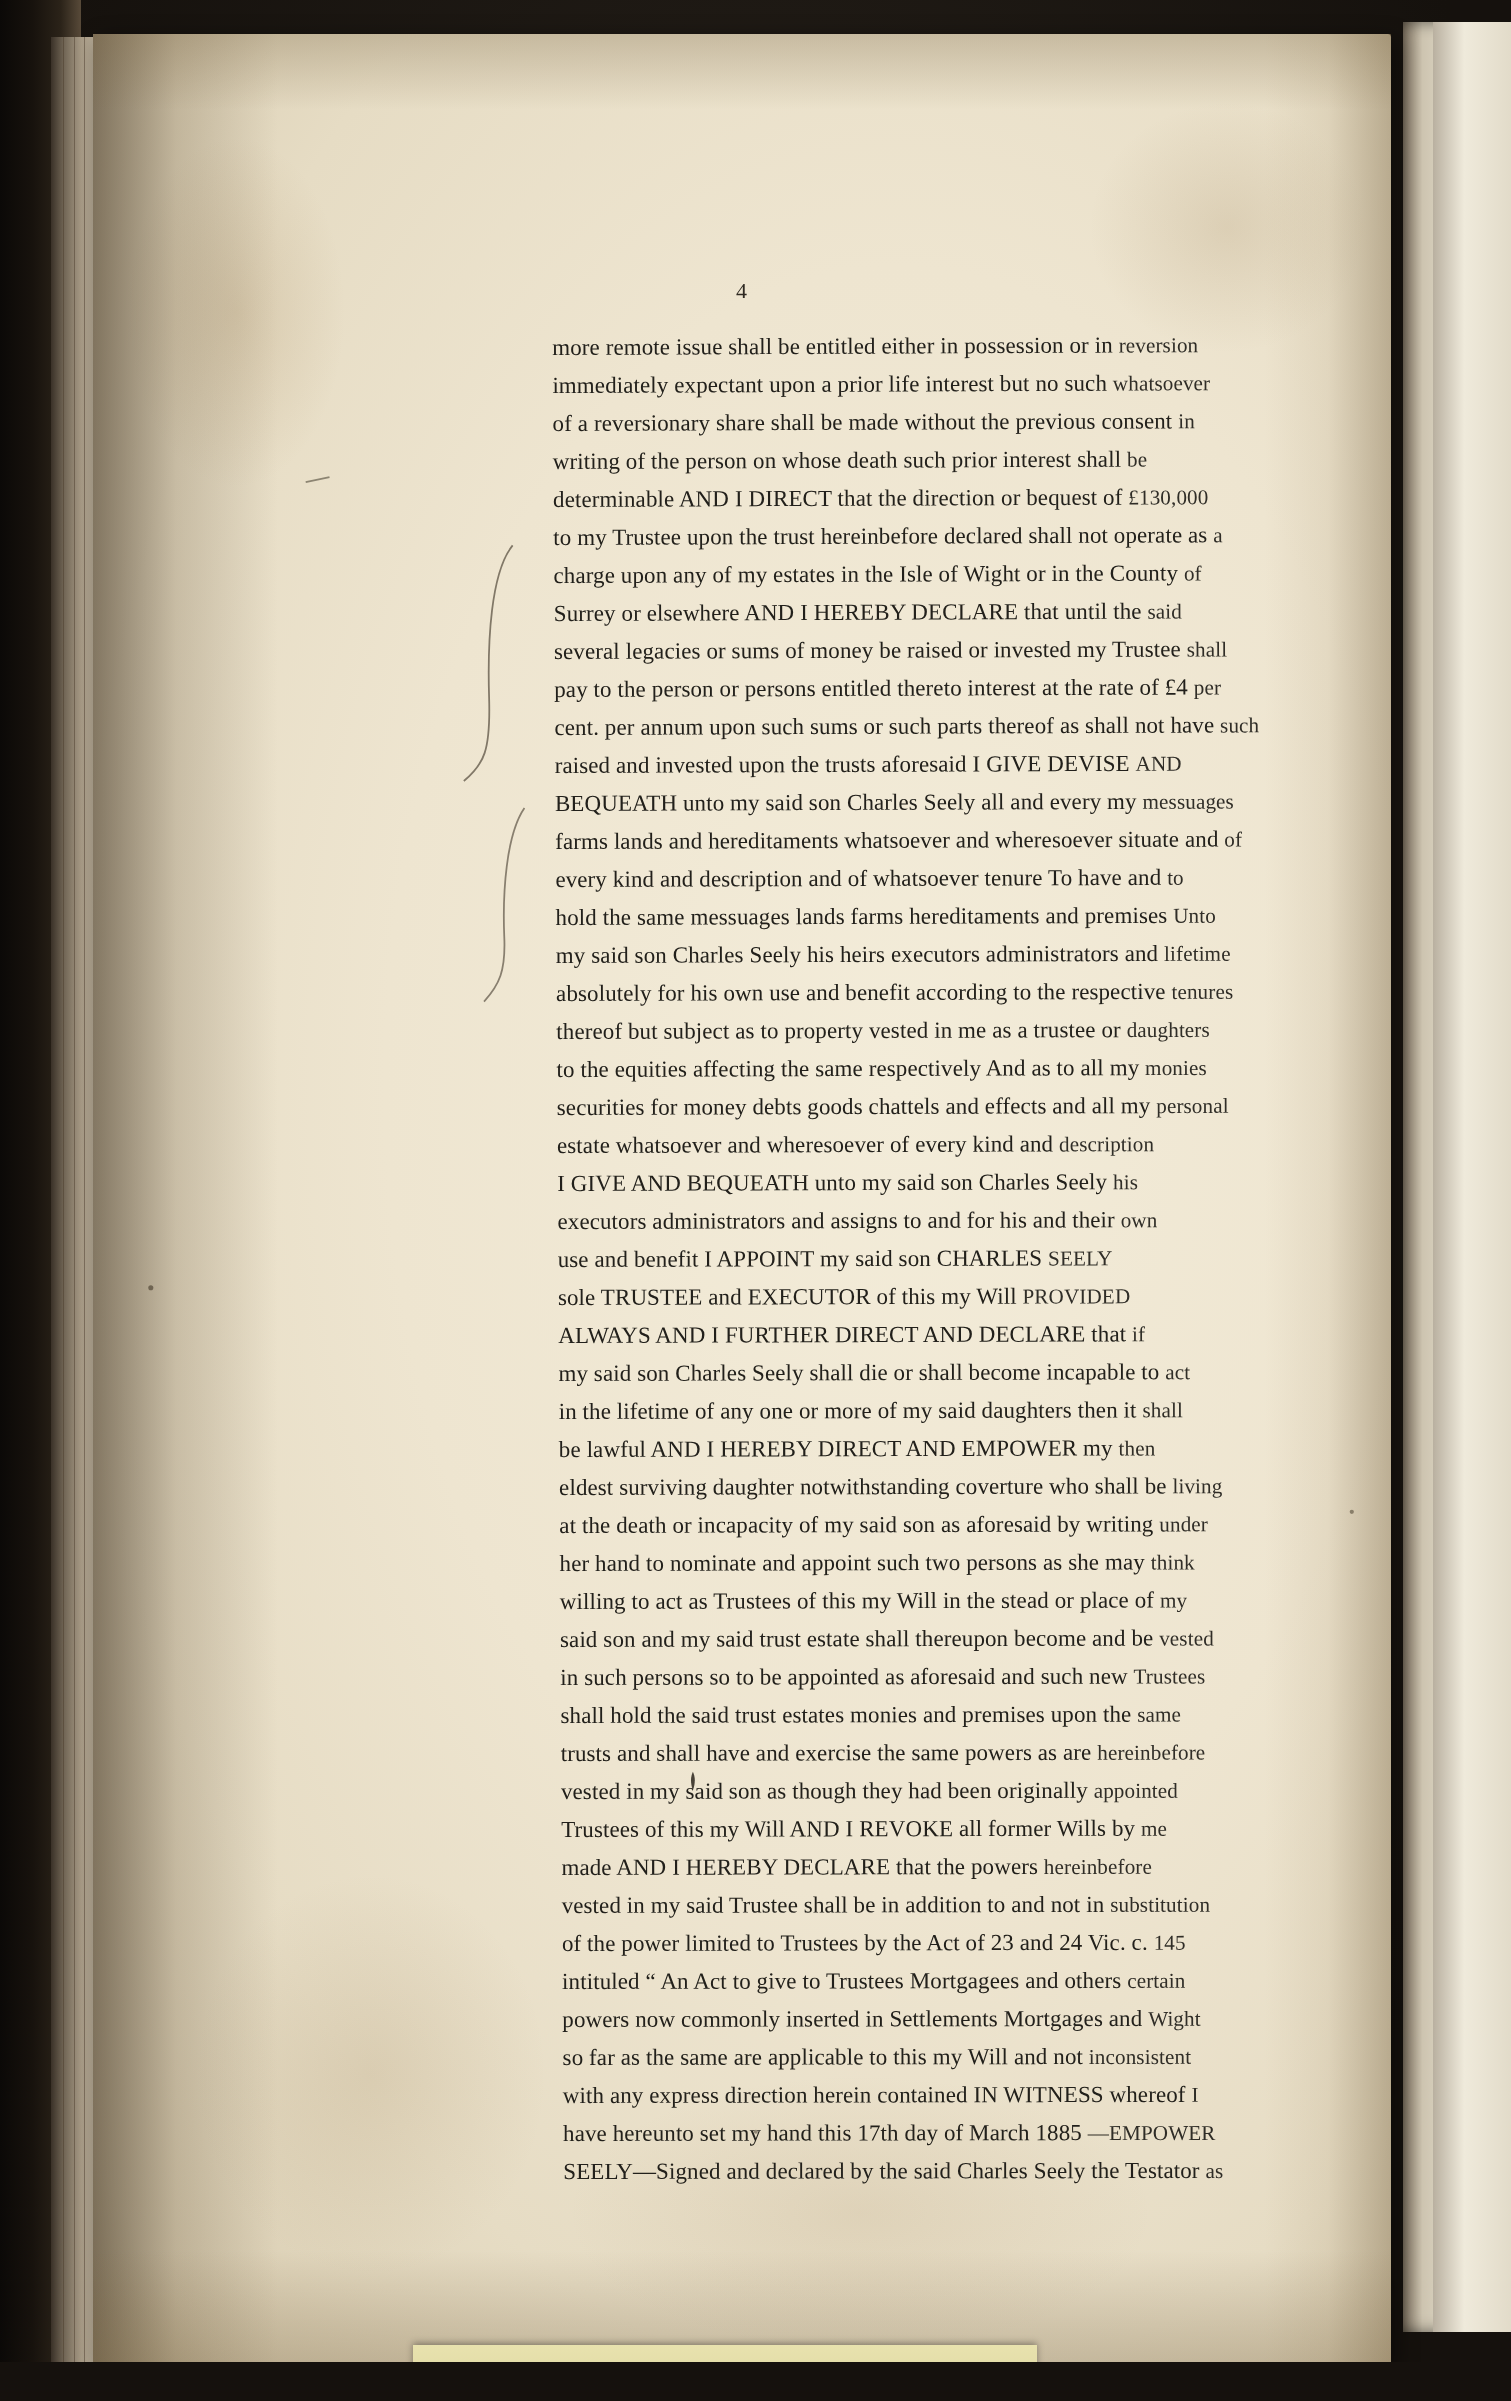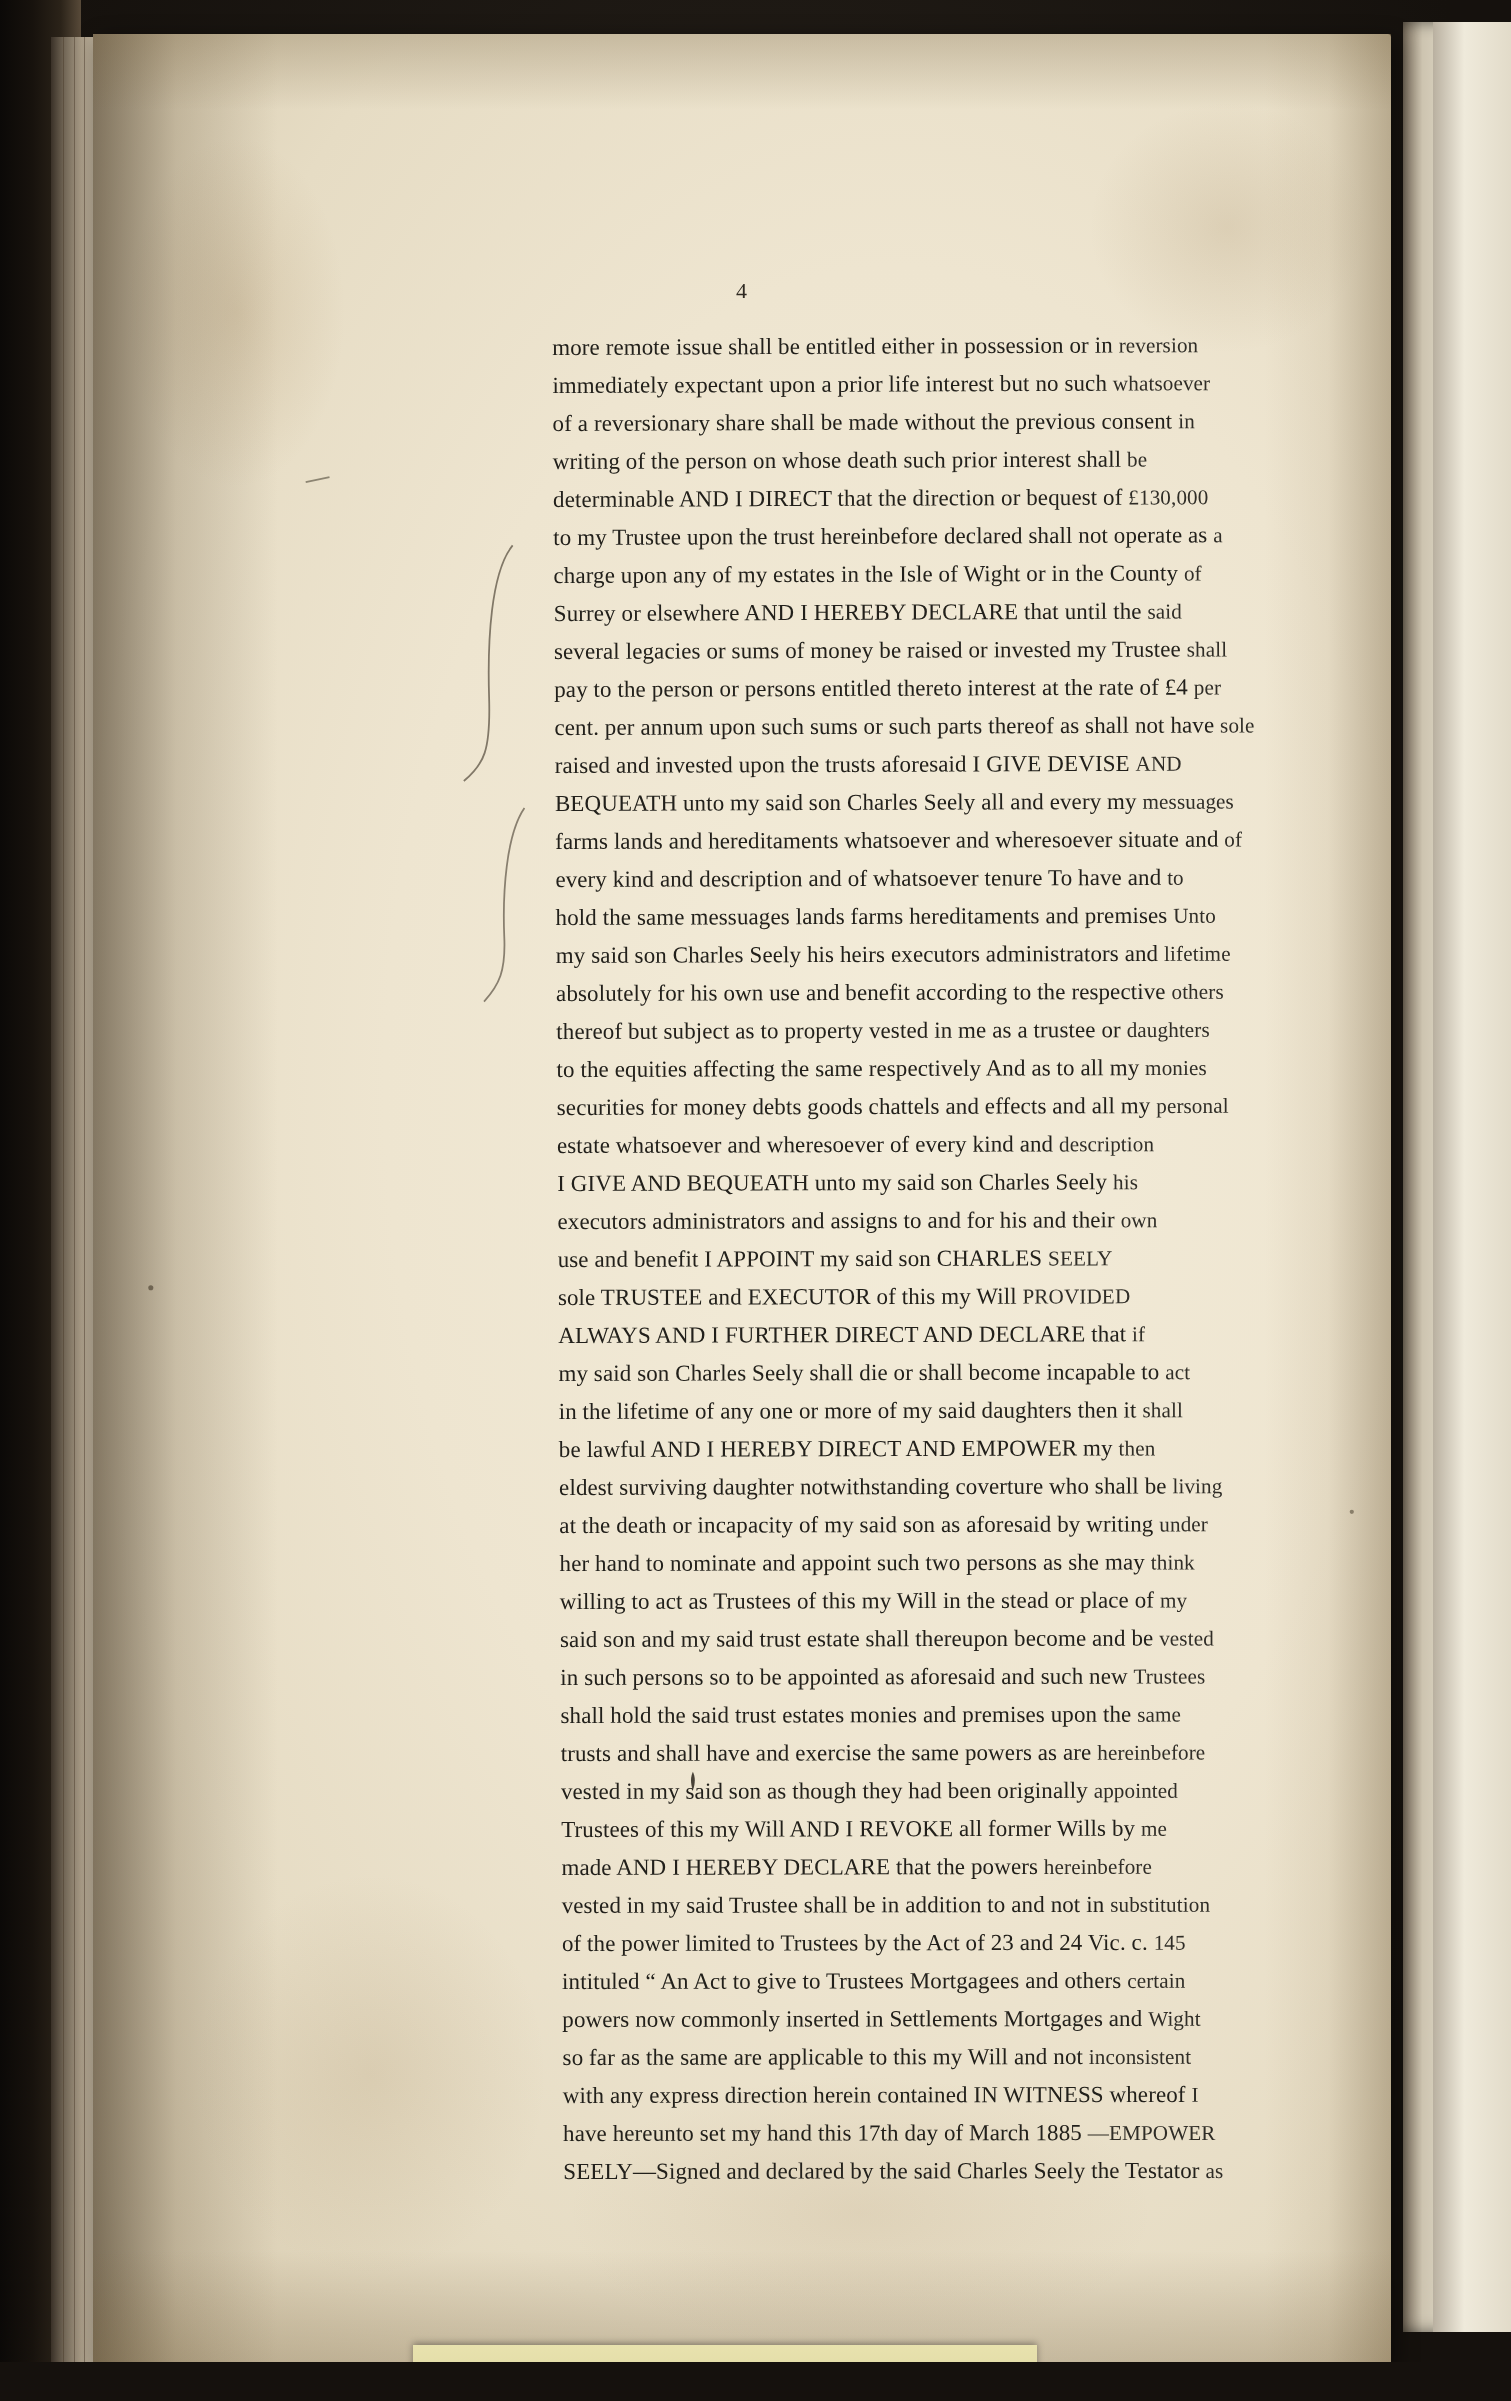--- a/index.html
+++ b/index.html
@@ -229,28 +229,28 @@
         <span class="ln" style="transform: rotate(0.1deg); transform-origin: 0px 50%;"><span>more remote issue shall be entitled either in possession or in </span><span class="tail">reversion</span></span>
         <span class="ln" style="transform: rotate(0.103deg); transform-origin: 0px 50%;"><span>immediately expectant upon a prior life interest but no such </span><span class="tail">whatsoever</span></span>
         <span class="ln" style="transform: rotate(0.107deg); transform-origin: 0px 50%;"><span>of a reversionary share shall be made without the previous consent </span><span class="tail">in</span></span>
         <span class="ln" style="transform: rotate(0.11deg); transform-origin: 0px 50%;"><span>writing of the person on whose death such prior interest shall </span><span class="tail">be</span></span>
         <span class="ln" style="transform: rotate(0.113deg); transform-origin: 0px 50%;"><span>determinable AND I DIRECT that the direction or bequest of </span><span class="tail">£130,000</span></span>
         <span class="ln" style="transform: rotate(0.116deg); transform-origin: 0px 50%;"><span>to my Trustee upon the trust hereinbefore declared shall not operate as </span><span class="tail">a</span></span>
         <span class="ln" style="transform: rotate(0.12deg); transform-origin: 0px 50%;"><span>charge upon any of my estates in the Isle of Wight or in the County </span><span class="tail">of</span></span>
         <span class="ln" style="transform: rotate(0.123deg); transform-origin: 0px 50%;"><span>Surrey or elsewhere AND I HEREBY DECLARE that until the </span><span class="tail">said</span></span>
         <span class="ln" style="transform: rotate(0.126deg); transform-origin: 0px 50%;"><span>several legacies or sums of money be raised or invested my Trustee </span><span class="tail">shall</span></span>
         <span class="ln" style="transform: rotate(0.129deg); transform-origin: 0px 50%;"><span>pay to the person or persons entitled thereto interest at the rate of £4 </span><span class="tail">per</span></span>
-        <span class="ln" style="transform: rotate(0.133deg); transform-origin: 0px 50%;"><span>cent. per annum upon such sums or such parts thereof as shall not have </span><span class="tail">sole</span></span>
+        <span class="ln" style="transform: rotate(0.133deg); transform-origin: 0px 50%;"><span>cent. per annum upon such sums or such parts thereof as shall not have </span><span class="tail">such</span></span>
         <span class="ln" style="transform: rotate(0.136deg); transform-origin: 0px 50%;"><span>raised and invested upon the trusts aforesaid  I GIVE DEVISE </span><span class="tail">AND</span></span>
         <span class="ln" style="transform: rotate(0.139deg); transform-origin: 0px 50%;"><span>BEQUEATH unto my said son Charles Seely all and every my </span><span class="tail">messuages</span></span>
         <span class="ln" style="transform: rotate(0.142deg); transform-origin: 0px 50%;"><span>farms lands and hereditaments whatsoever and wheresoever situate and </span><span class="tail">of</span></span>
         <span class="ln" style="transform: rotate(0.146deg); transform-origin: 0px 50%;"><span>every kind and description and  of whatsoever tenure  To have and </span><span class="tail">to</span></span>
         <span class="ln" style="transform: rotate(0.149deg); transform-origin: 0px 50%;"><span>hold the same messuages lands farms hereditaments and  premises  </span><span class="tail">Unto</span></span>
         <span class="ln" style="transform: rotate(0.152deg); transform-origin: 0px 50%;"><span>my said son Charles Seely his heirs executors administrators and </span><span class="tail">lifetime</span></span>
-        <span class="ln" style="transform: rotate(0.156deg); transform-origin: 0px 50%;"><span>absolutely for his own use and benefit according to the respective </span><span class="tail">others</span></span>
+        <span class="ln" style="transform: rotate(0.156deg); transform-origin: 0px 50%;"><span>absolutely for his own use and benefit according to the respective </span><span class="tail">tenures</span></span>
         <span class="ln" style="transform: rotate(0.159deg); transform-origin: 0px 50%;"><span>thereof but subject as to property vested in me as a trustee or </span><span class="tail">daughters</span></span>
         <span class="ln" style="transform: rotate(0.162deg); transform-origin: 0px 50%;"><span>to the equities affecting the same respectively  And as to all my </span><span class="tail">monies</span></span>
         <span class="ln" style="transform: rotate(0.165deg); transform-origin: 0px 50%;"><span>securities for money debts goods chattels and effects and all my </span><span class="tail">personal</span></span>
         <span class="ln" style="transform: rotate(0.169deg); transform-origin: 0px 50%;"><span>estate whatsoever and wheresoever of every kind and </span><span class="tail">description</span></span>
         <span class="ln" style="transform: rotate(0.172deg); transform-origin: 0px 50%;"><span>I GIVE AND BEQUEATH unto my said son Charles Seely </span><span class="tail">his</span></span>
         <span class="ln" style="transform: rotate(0.175deg); transform-origin: 0px 50%;"><span>executors administrators and assigns to and for his and their </span><span class="tail">own</span></span>
         <span class="ln" style="transform: rotate(0.178deg); transform-origin: 0px 50%;"><span>use and benefit  I APPOINT my said son CHARLES </span><span class="tail">SEELY</span></span>
         <span class="ln" style="transform: rotate(0.182deg); transform-origin: 0px 50%;"><span>sole TRUSTEE and EXECUTOR of this my Will  </span><span class="tail">PROVIDED</span></span>
         <span class="ln" style="transform: rotate(0.185deg); transform-origin: 0px 50%;"><span>ALWAYS AND I FURTHER DIRECT AND DECLARE that </span><span class="tail">if</span></span>
         <span class="ln" style="transform: rotate(0.188deg); transform-origin: 0px 50%;"><span>my said son Charles Seely shall die or shall become incapable to </span><span class="tail">act</span></span>

